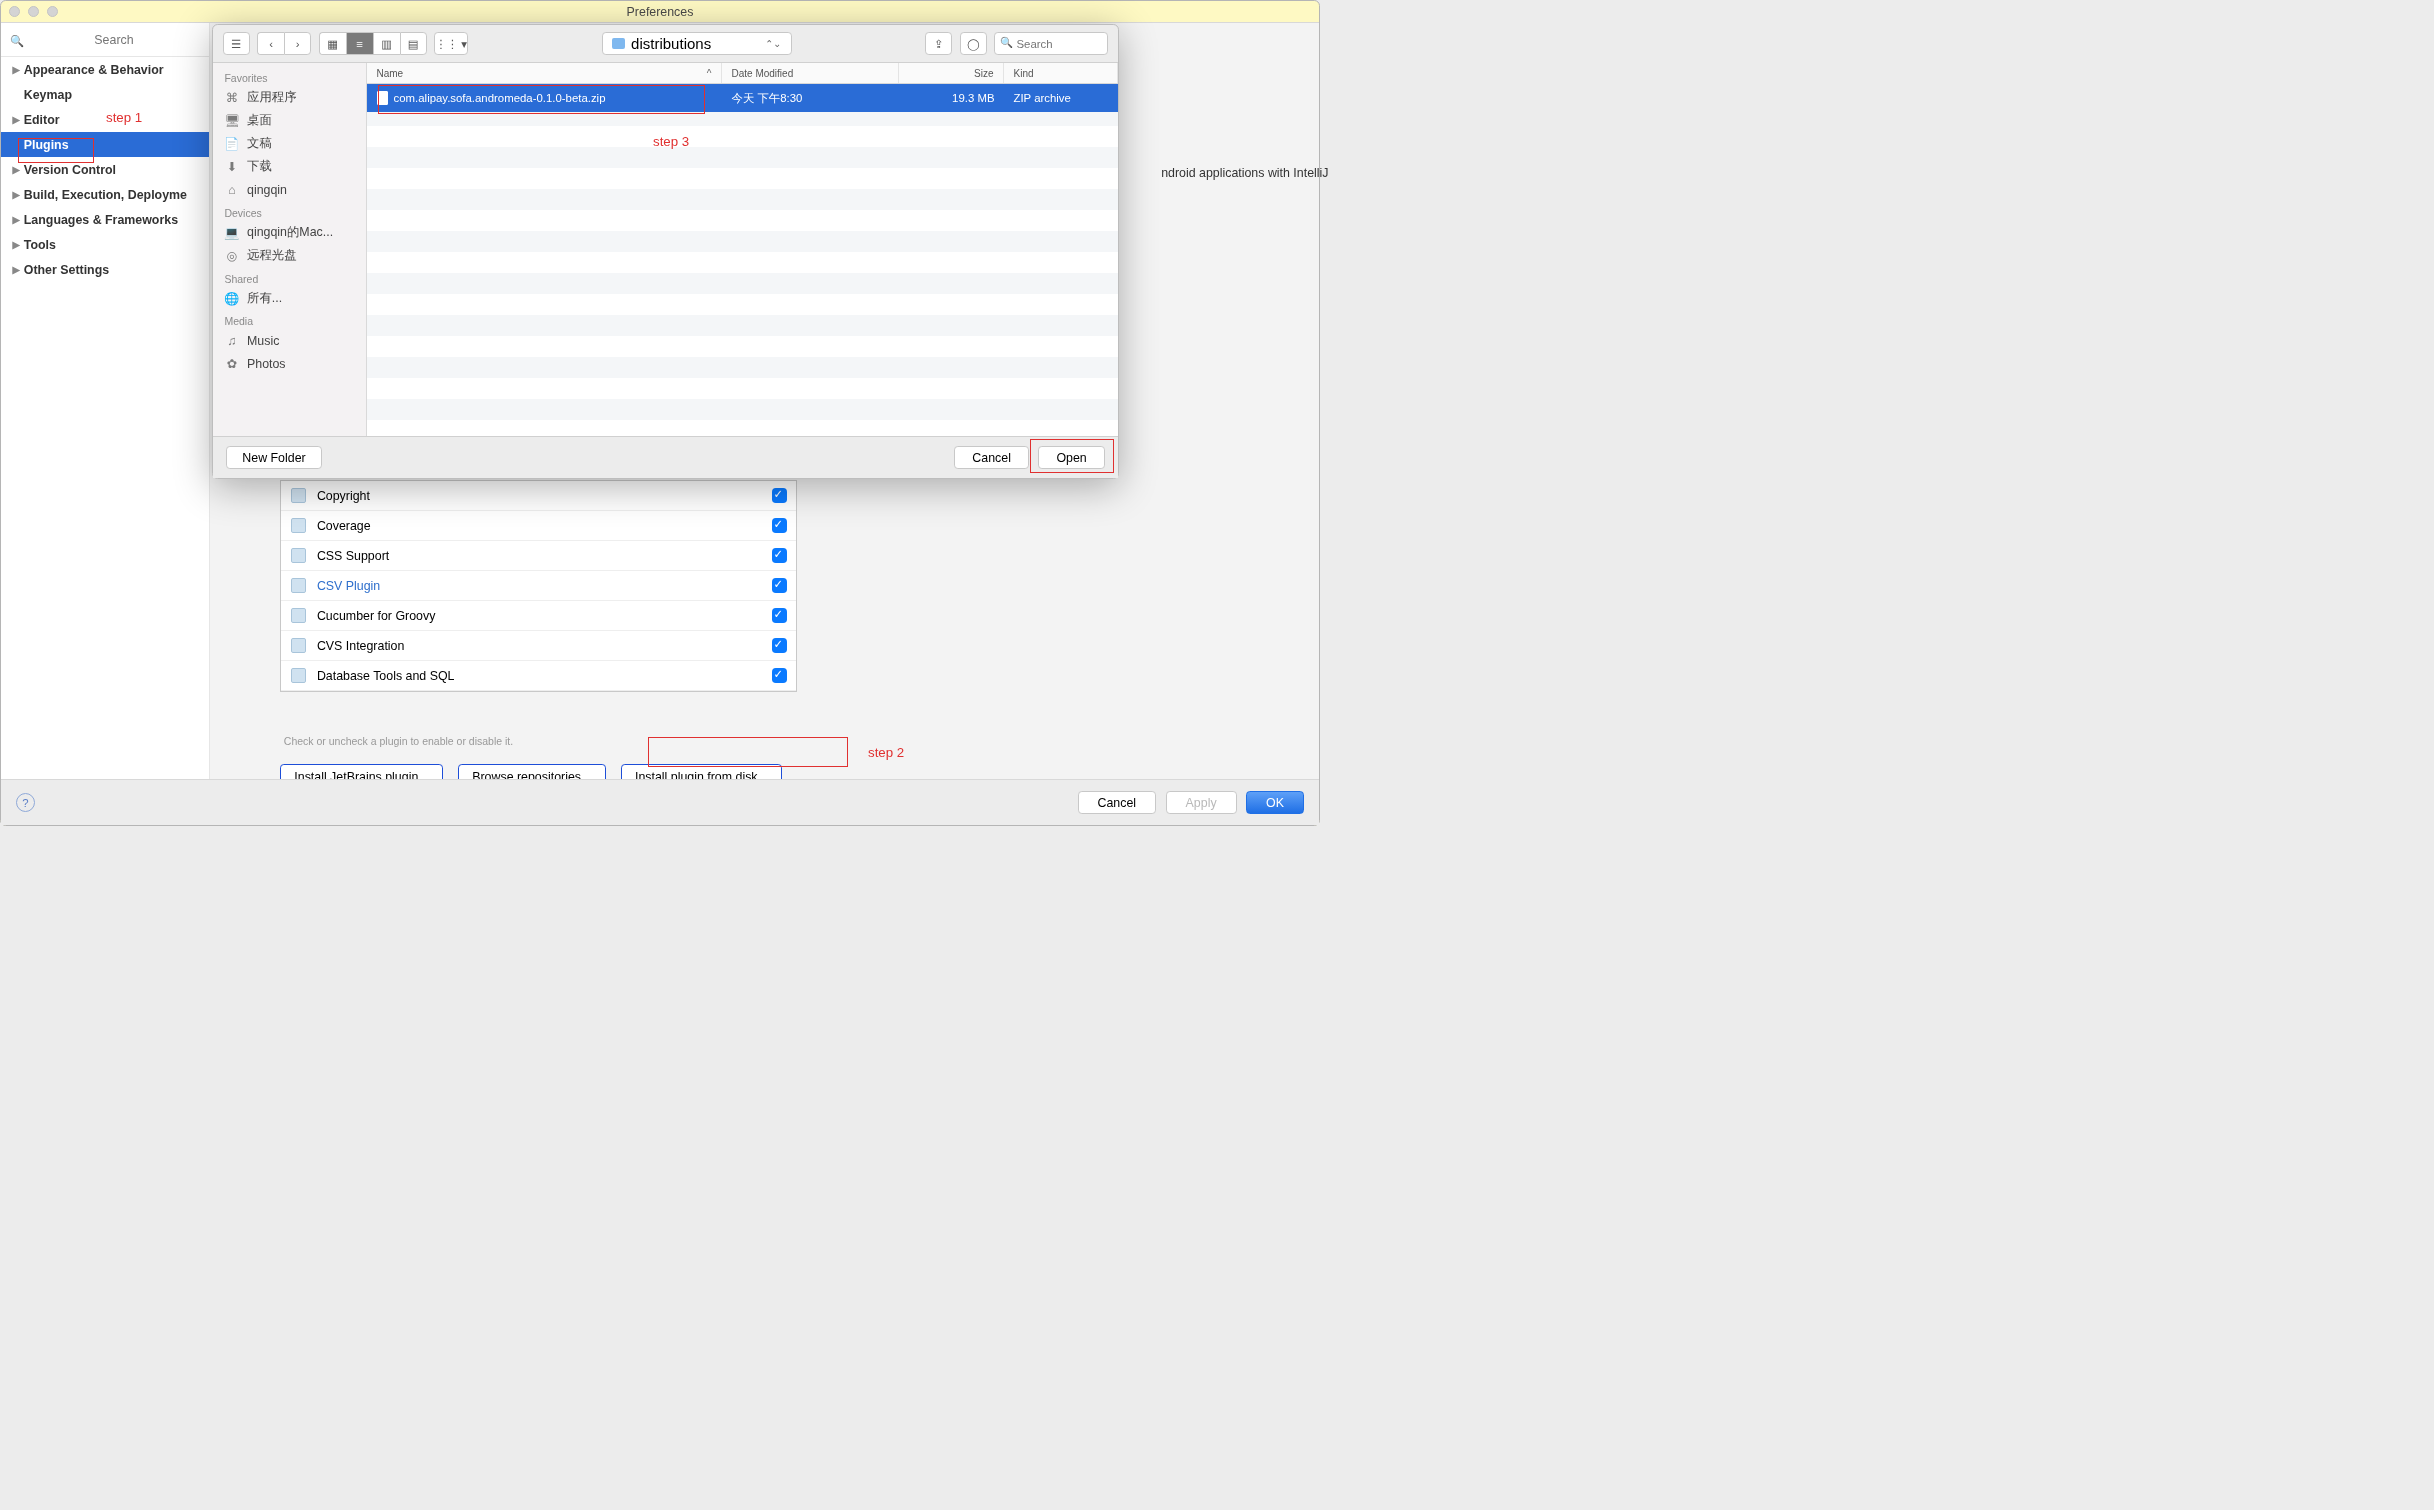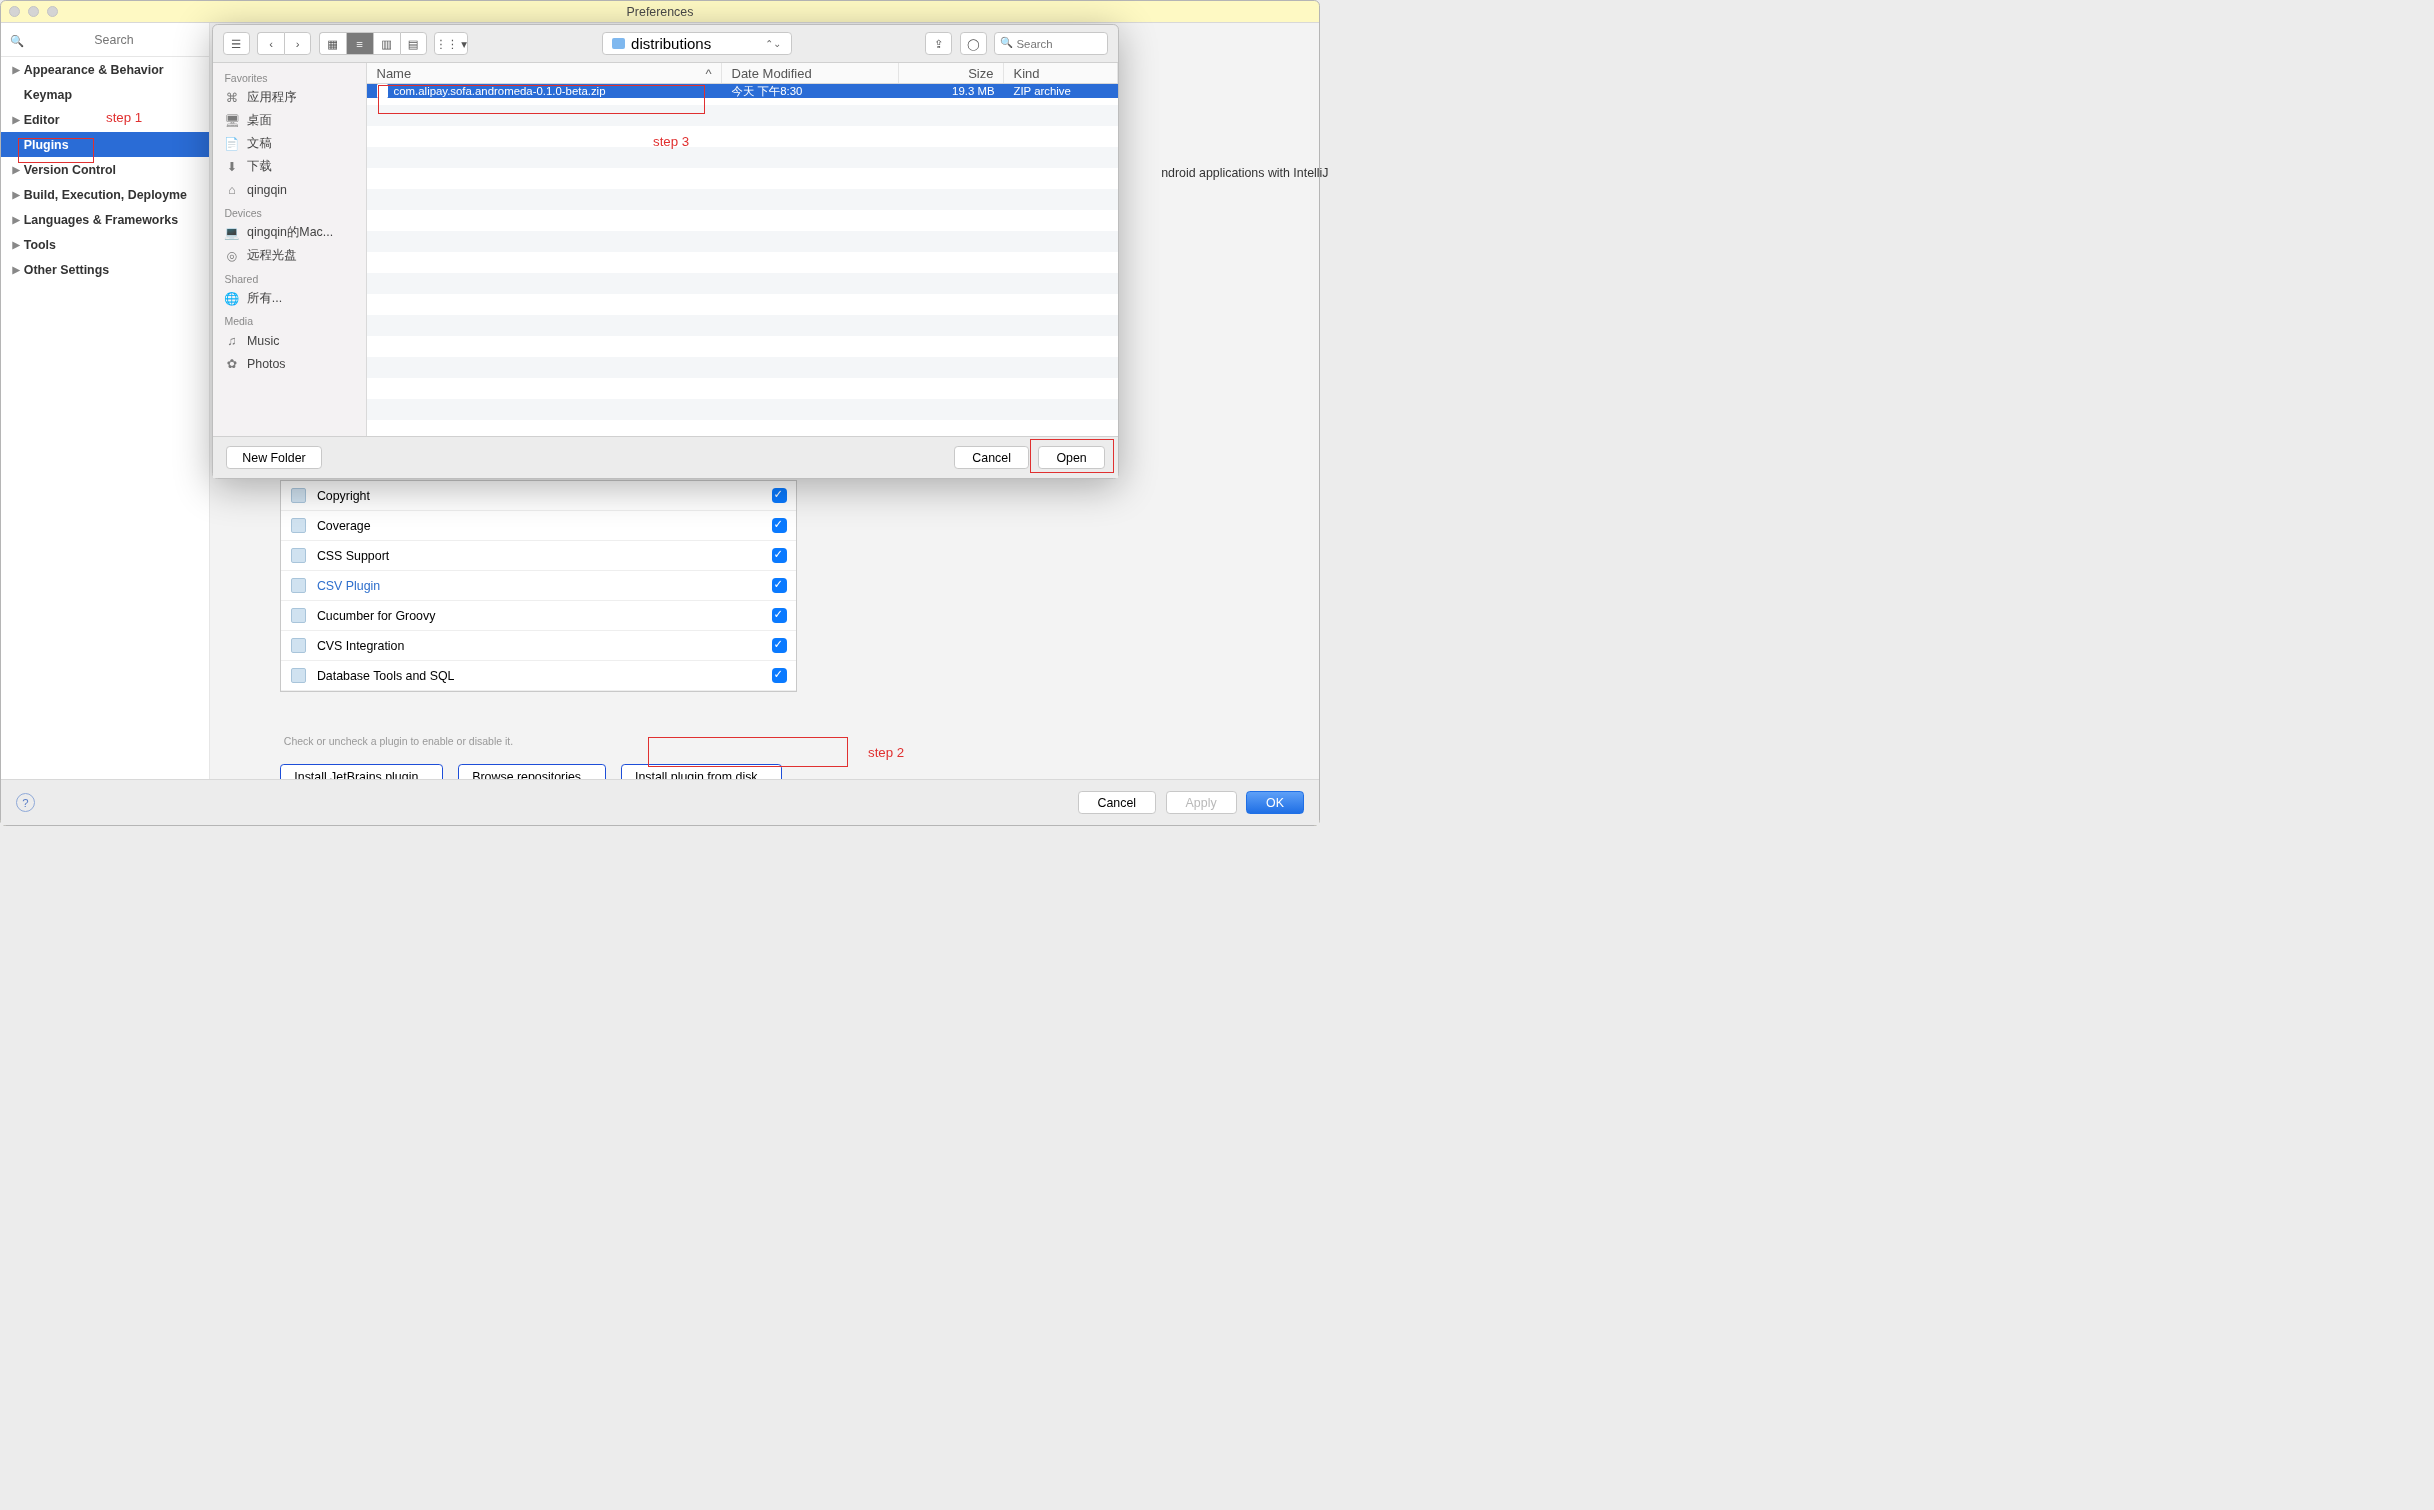--- a/index.html
+++ b/index.html
@@ -58,28 +58,28 @@
 .fd-search input { height:23px; width:114px; border:1px solid #c8c8c8; border-radius:3.8px; padding:0 7.6px 0 21px; font-size:11.4px; background:#fff; }
 .fd-search { position:relative; }
 .fd-search::before { content:"🔍"; position:absolute; left:5.7px; top:3.8px; font-size:10.5px; color:#888; }
 
 .fd-body { position:absolute; top:38px; bottom:42px; left:0; right:0; display:flex; background:#fff; }
 .fd-sidebar { width:154px; background:#f4f2f3; border-right:1px solid #d9d9d9; overflow:hidden; padding:3.8px 0; }
 .fd-group-title { font-size:10.5px; color:#8a8a8a; padding:5.7px 11.4px 1.9px; }
 .fd-item { height:23px; display:flex; align-items:center; padding:0 11.4px; font-size:12.4px; color:#444; gap:7.6px; }
 .fd-item .gi { width:15px; text-align:center; color:#7a7a7a; font-size:12.4px; }
 .fd-files { flex:1; display:flex; flex-direction:column; }
-.fd-header { height:21px; display:flex; align-items:center; font-size:13px; color:#555; border-bottom:1px solid #d8d8d8; background:#fafafa;}
+.fd-header { height:21px; display:flex; align-items:center; font-size:10px; color:#555; border-bottom:1px solid #d8d8d8; background:#fafafa;}
 .fd-hc { padding:0 9.5px; border-right:1px solid #e4e4e4; display:flex; align-items:center; height:100%; }
 .col-name { flex:1; }
 .col-date { width:177px; }
 .col-size { width:105px; text-align:right; justify-content:flex-end;}
 .col-kind { width:114px; }
 .fd-rows { flex:1; background:repeating-linear-gradient(#fff,#fff 21px,#f4f6f8 21px,#f4f6f8 42px); position:relative;}
-.fd-row { height:14px; display:flex; align-items:center; font-size:11.4px;}
+.fd-row { height:28px; display:flex; align-items:center; font-size:11.4px;}
 .fd-row.sel { background:#2a6cd6; color:#fff;}
 .fd-row .rc { padding:0 9.5px;}
 .fd-row .col-name { flex:1; display:flex; align-items:center; gap:5.7px;}
 .fd-row .doc { width:11.4px; height:13.3px; background:#fff; border:1px solid #fff; border-radius:1px; position:relative;}
 .fd-row.sel .doc { border-color:#fff;}
 .fd-row .col-date { width:177px;}
 .fd-row .col-size { width:105px; text-align:right;}
 .fd-row .col-kind { width:114px;}
 
 .fd-footer { position:absolute; bottom:0; left:0; right:0; height:42px; border-top:1px solid #d0d0d0; display:flex; align-items:center; padding:0 13.3px; background:#ececec;}

